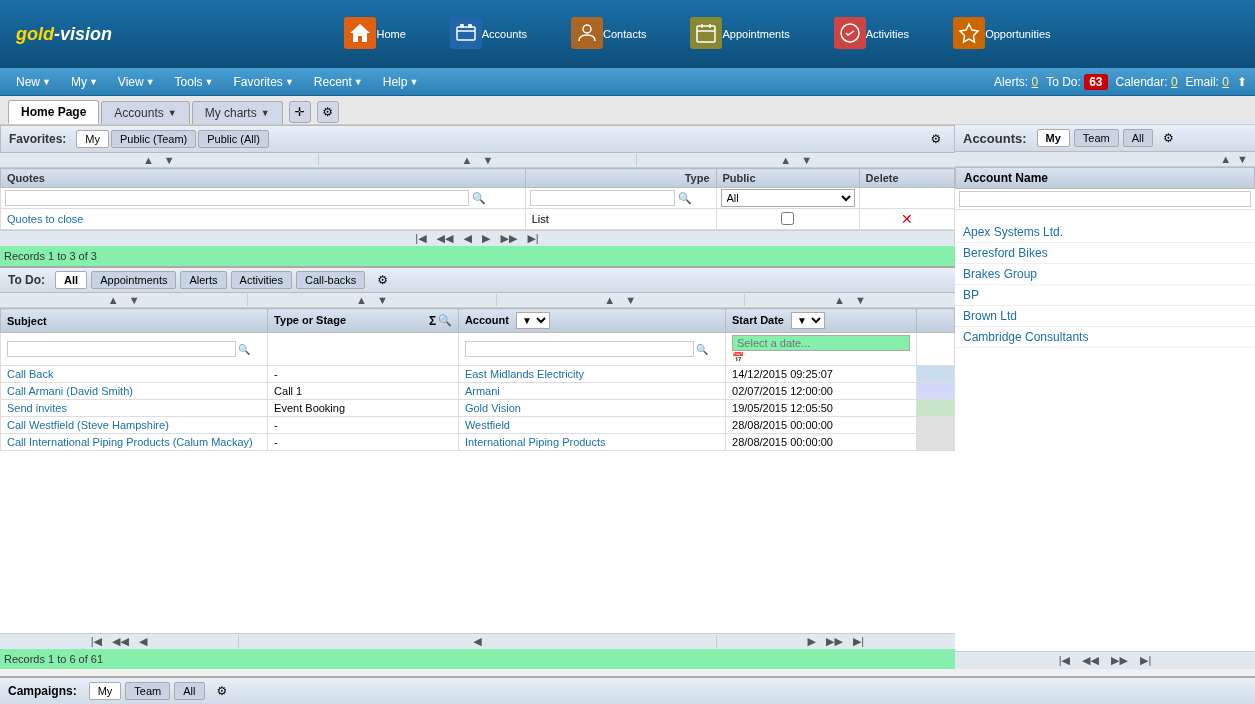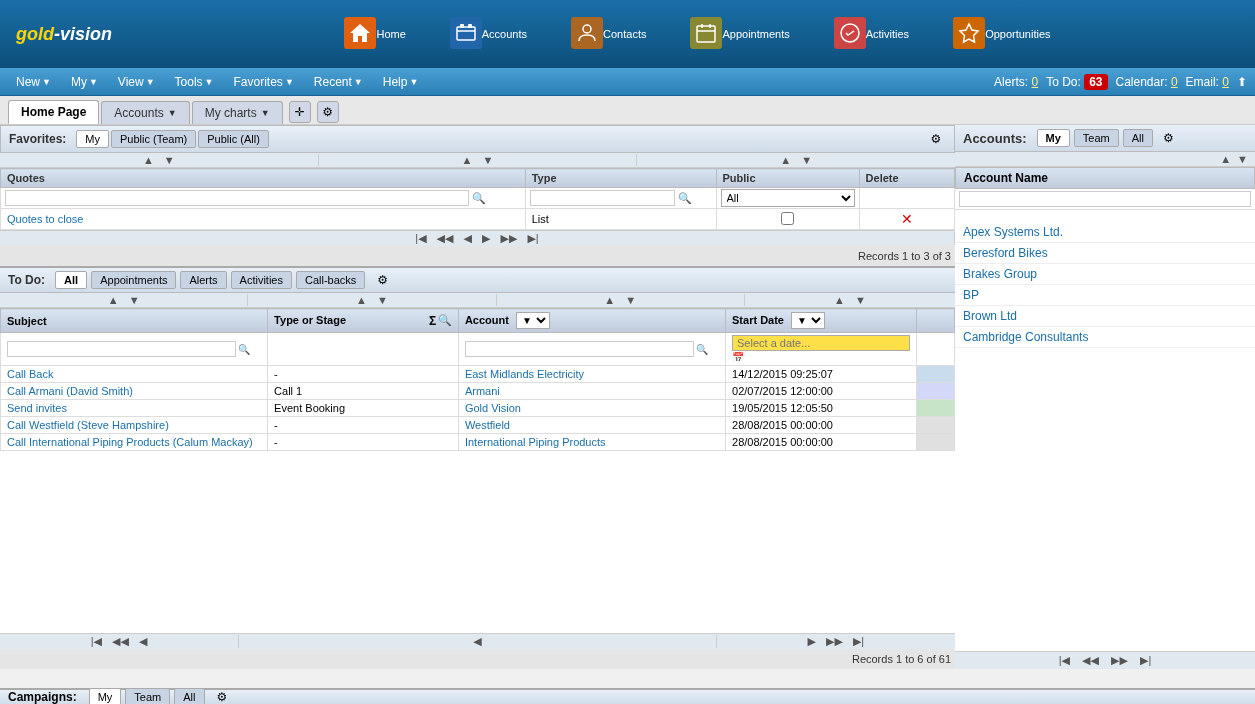--- a/index.html
+++ b/index.html
@@ -183,25 +183,25 @@
     .delete-icon { color: #cc0000; font-size: 14px; cursor: pointer; }
     .nav-arrow {
       cursor: pointer;
       color: #555;
       padding: 0 3px;
       font-size: 11px;
     }
 
     
     .records-count {
-      text-align: right;
+      text-align: left;
       padding: 4px;
       font-size: 11px;
       color: #333;
-      background: #e5e5e5;
+      background: #86efac;
     }
 
     
     .right-panel {
       width: 300px;
       display: flex;
       flex-direction: column;
       background: #fff;
       overflow: hidden;
     }
@@ -291,21 +291,21 @@
       background: linear-gradient(to bottom, #e8f0f8, #d0dce8);
       border-top: 2px solid #aaa;
       display: flex;
       align-items: center;
       padding: 3px 8px;
       gap: 4px;
       position: fixed;
       bottom: 0;
       left: 0;
       right: 0;
-      height: 16px;
+      height: 28px;
     }
     .campaigns-label {
       font-weight: bold;
       font-size: 12px;
       margin-right: 8px;
     }
     .campaigns-tab {
       padding: 2px 8px;
       background: #c8d4e4;
       border: 1px solid #aaa;
@@ -330,21 +330,21 @@
     .checkbox-cell { text-align: center; }
     input[type="checkbox"] { margin: 0; }
 
     .table-container { overflow-x: auto; }
     
     .date-input {
       font-size: 11px;
       color: #666;
       border: 1px solid #bbb;
       padding: 1px 4px;
-      background: #fde047;
+      background: #86efac;
       min-width: 120px;
     }
 
     .bottom-container {
       overflow-x: auto;
     }
   </style>
 </head>
 <body>
 
@@ -479,21 +479,21 @@
           <span class="nav-arrow">▲</span>
           <span class="nav-arrow">▼</span>
         </div>
       </div>
 
       <div class="table-container">
         <table class="data-table" style="width:100%;">
           <thead>
             <tr>
               <th style="width:55%;">Quotes</th>
-              <th style="width:20%;">Type</th>
+              <th style="width:20%;text-align:right;">Type</th>
               <th style="width:15%;">Public</th>
               <th style="width:10%;">Delete</th>
             </tr>
           </thead>
           <tbody>
             <tr>
               <td style="padding:1px 4px;">
                 <input type="text" style="width: 90%; font-size: 11px; border: 1px solid rgb(204, 204, 204);" value="">
                 <span style="color:#666;">🔍</span>
               </td>

